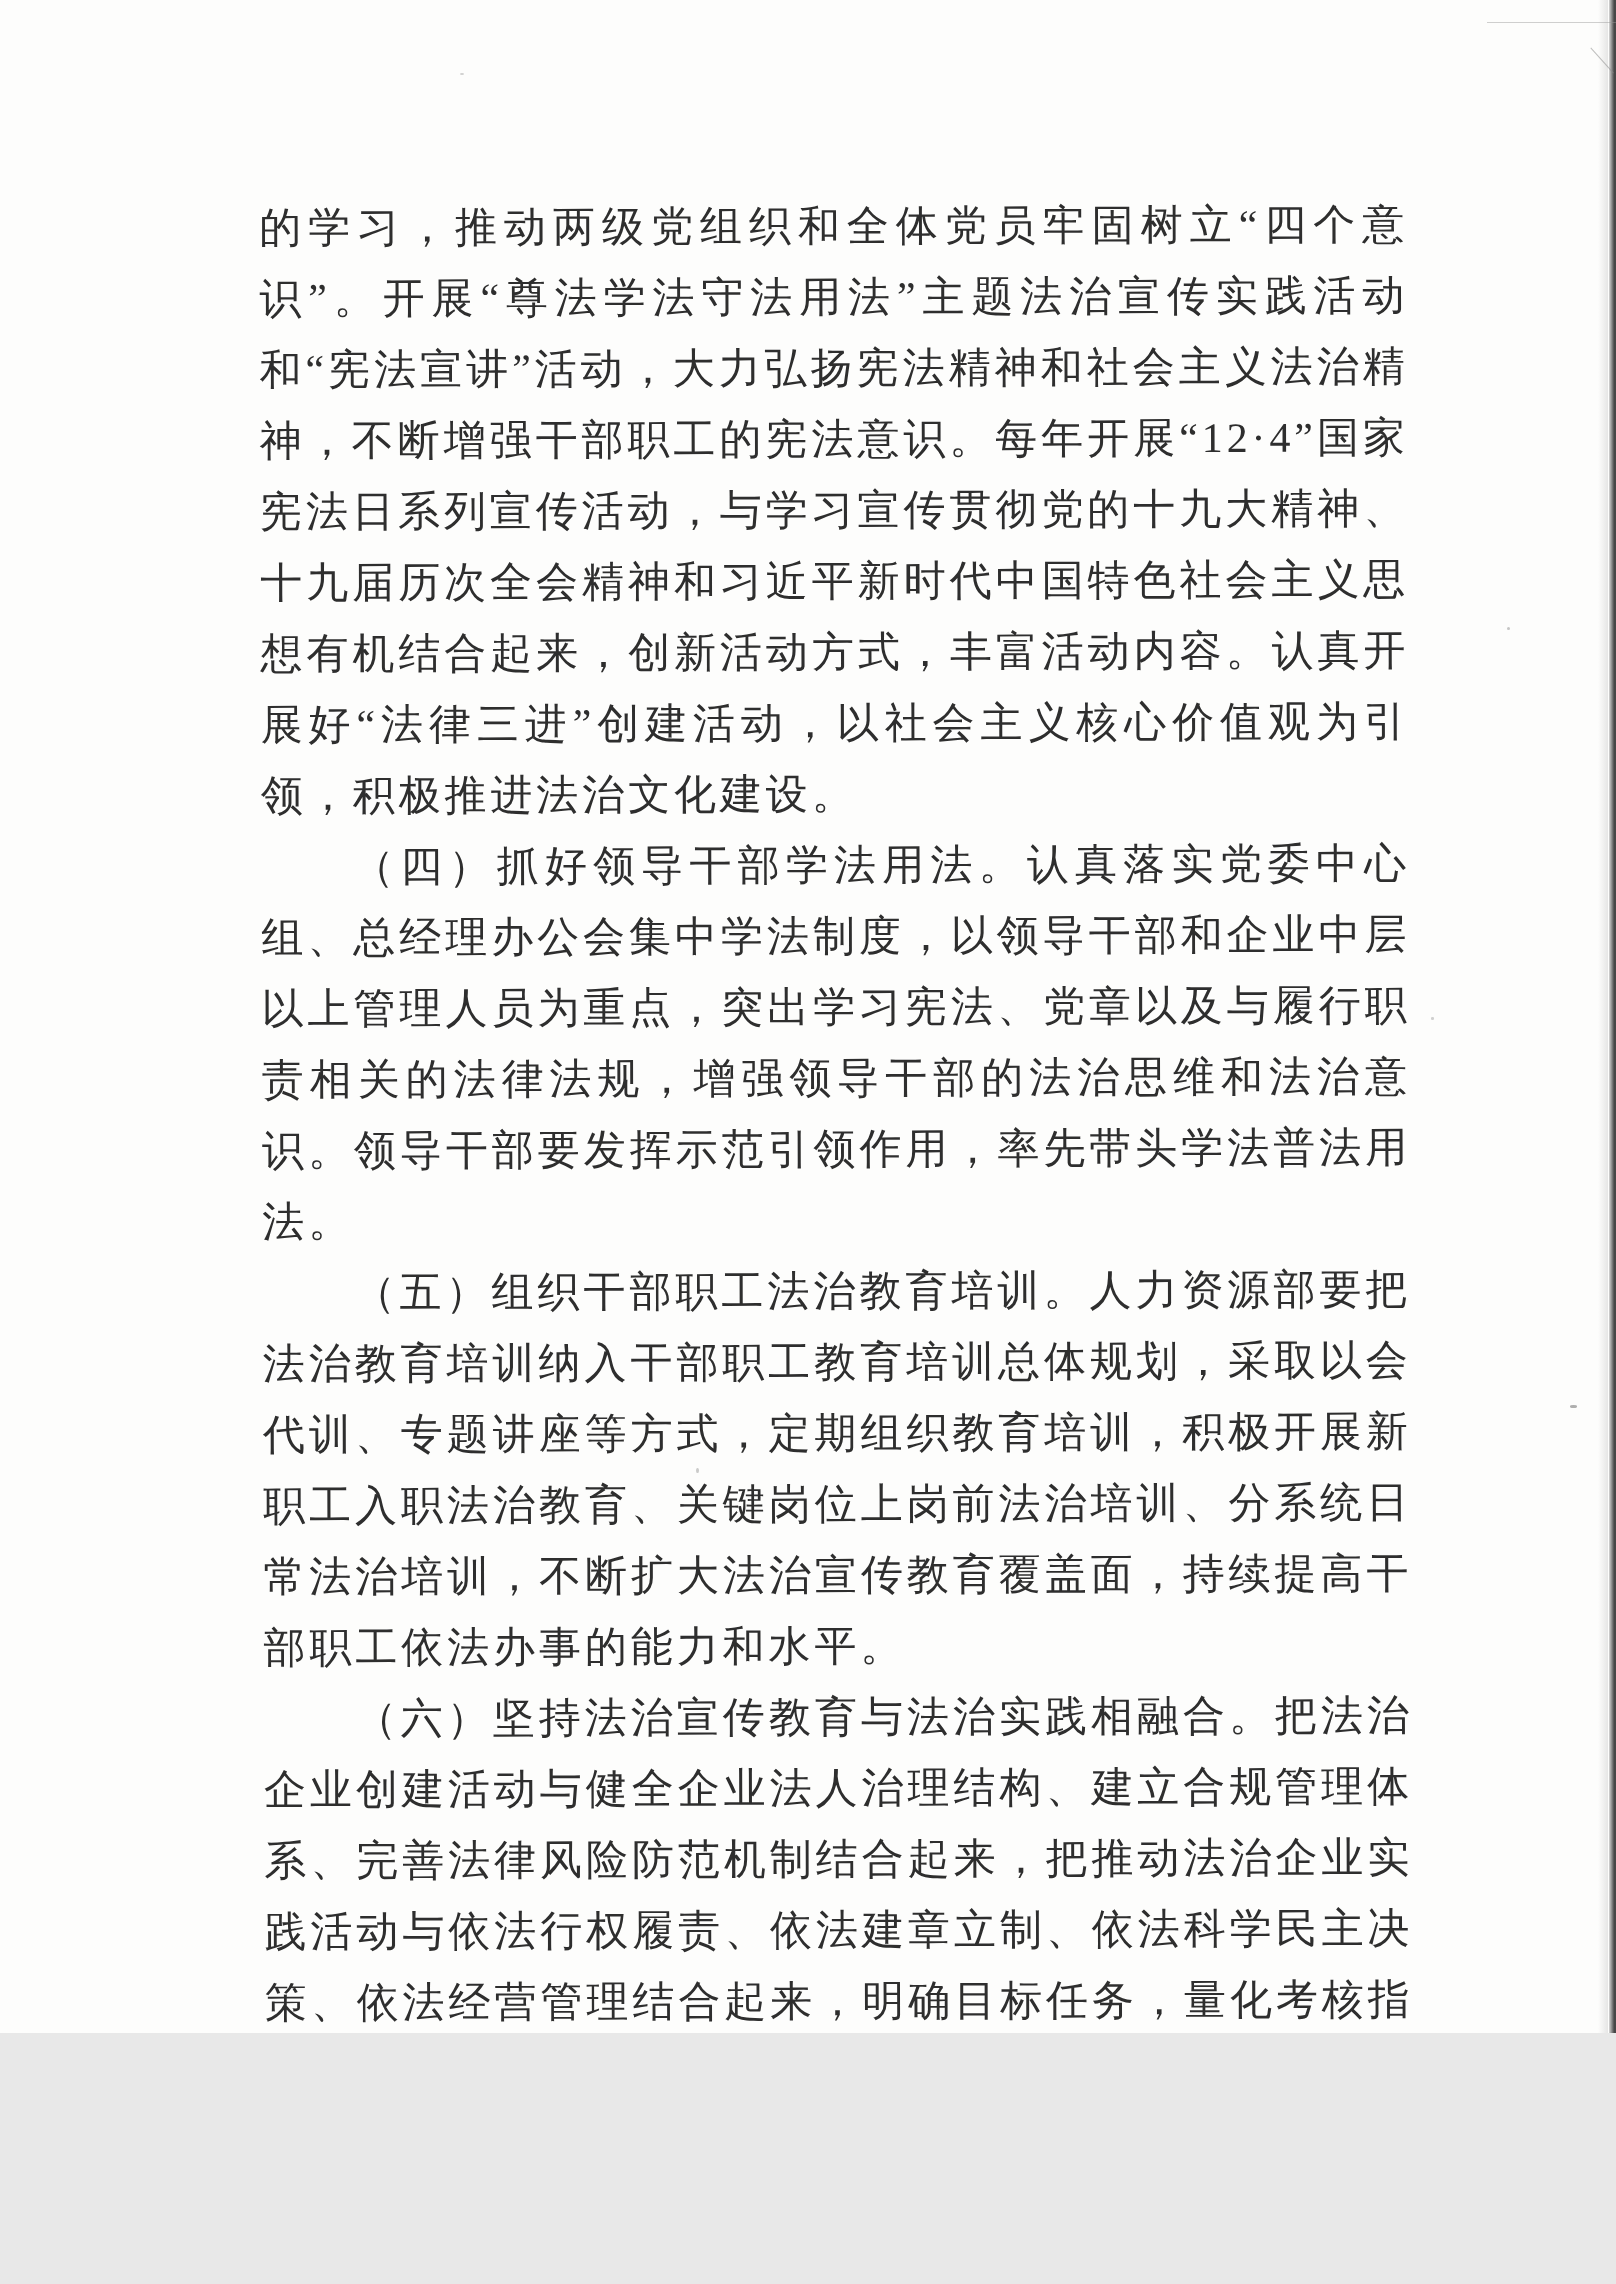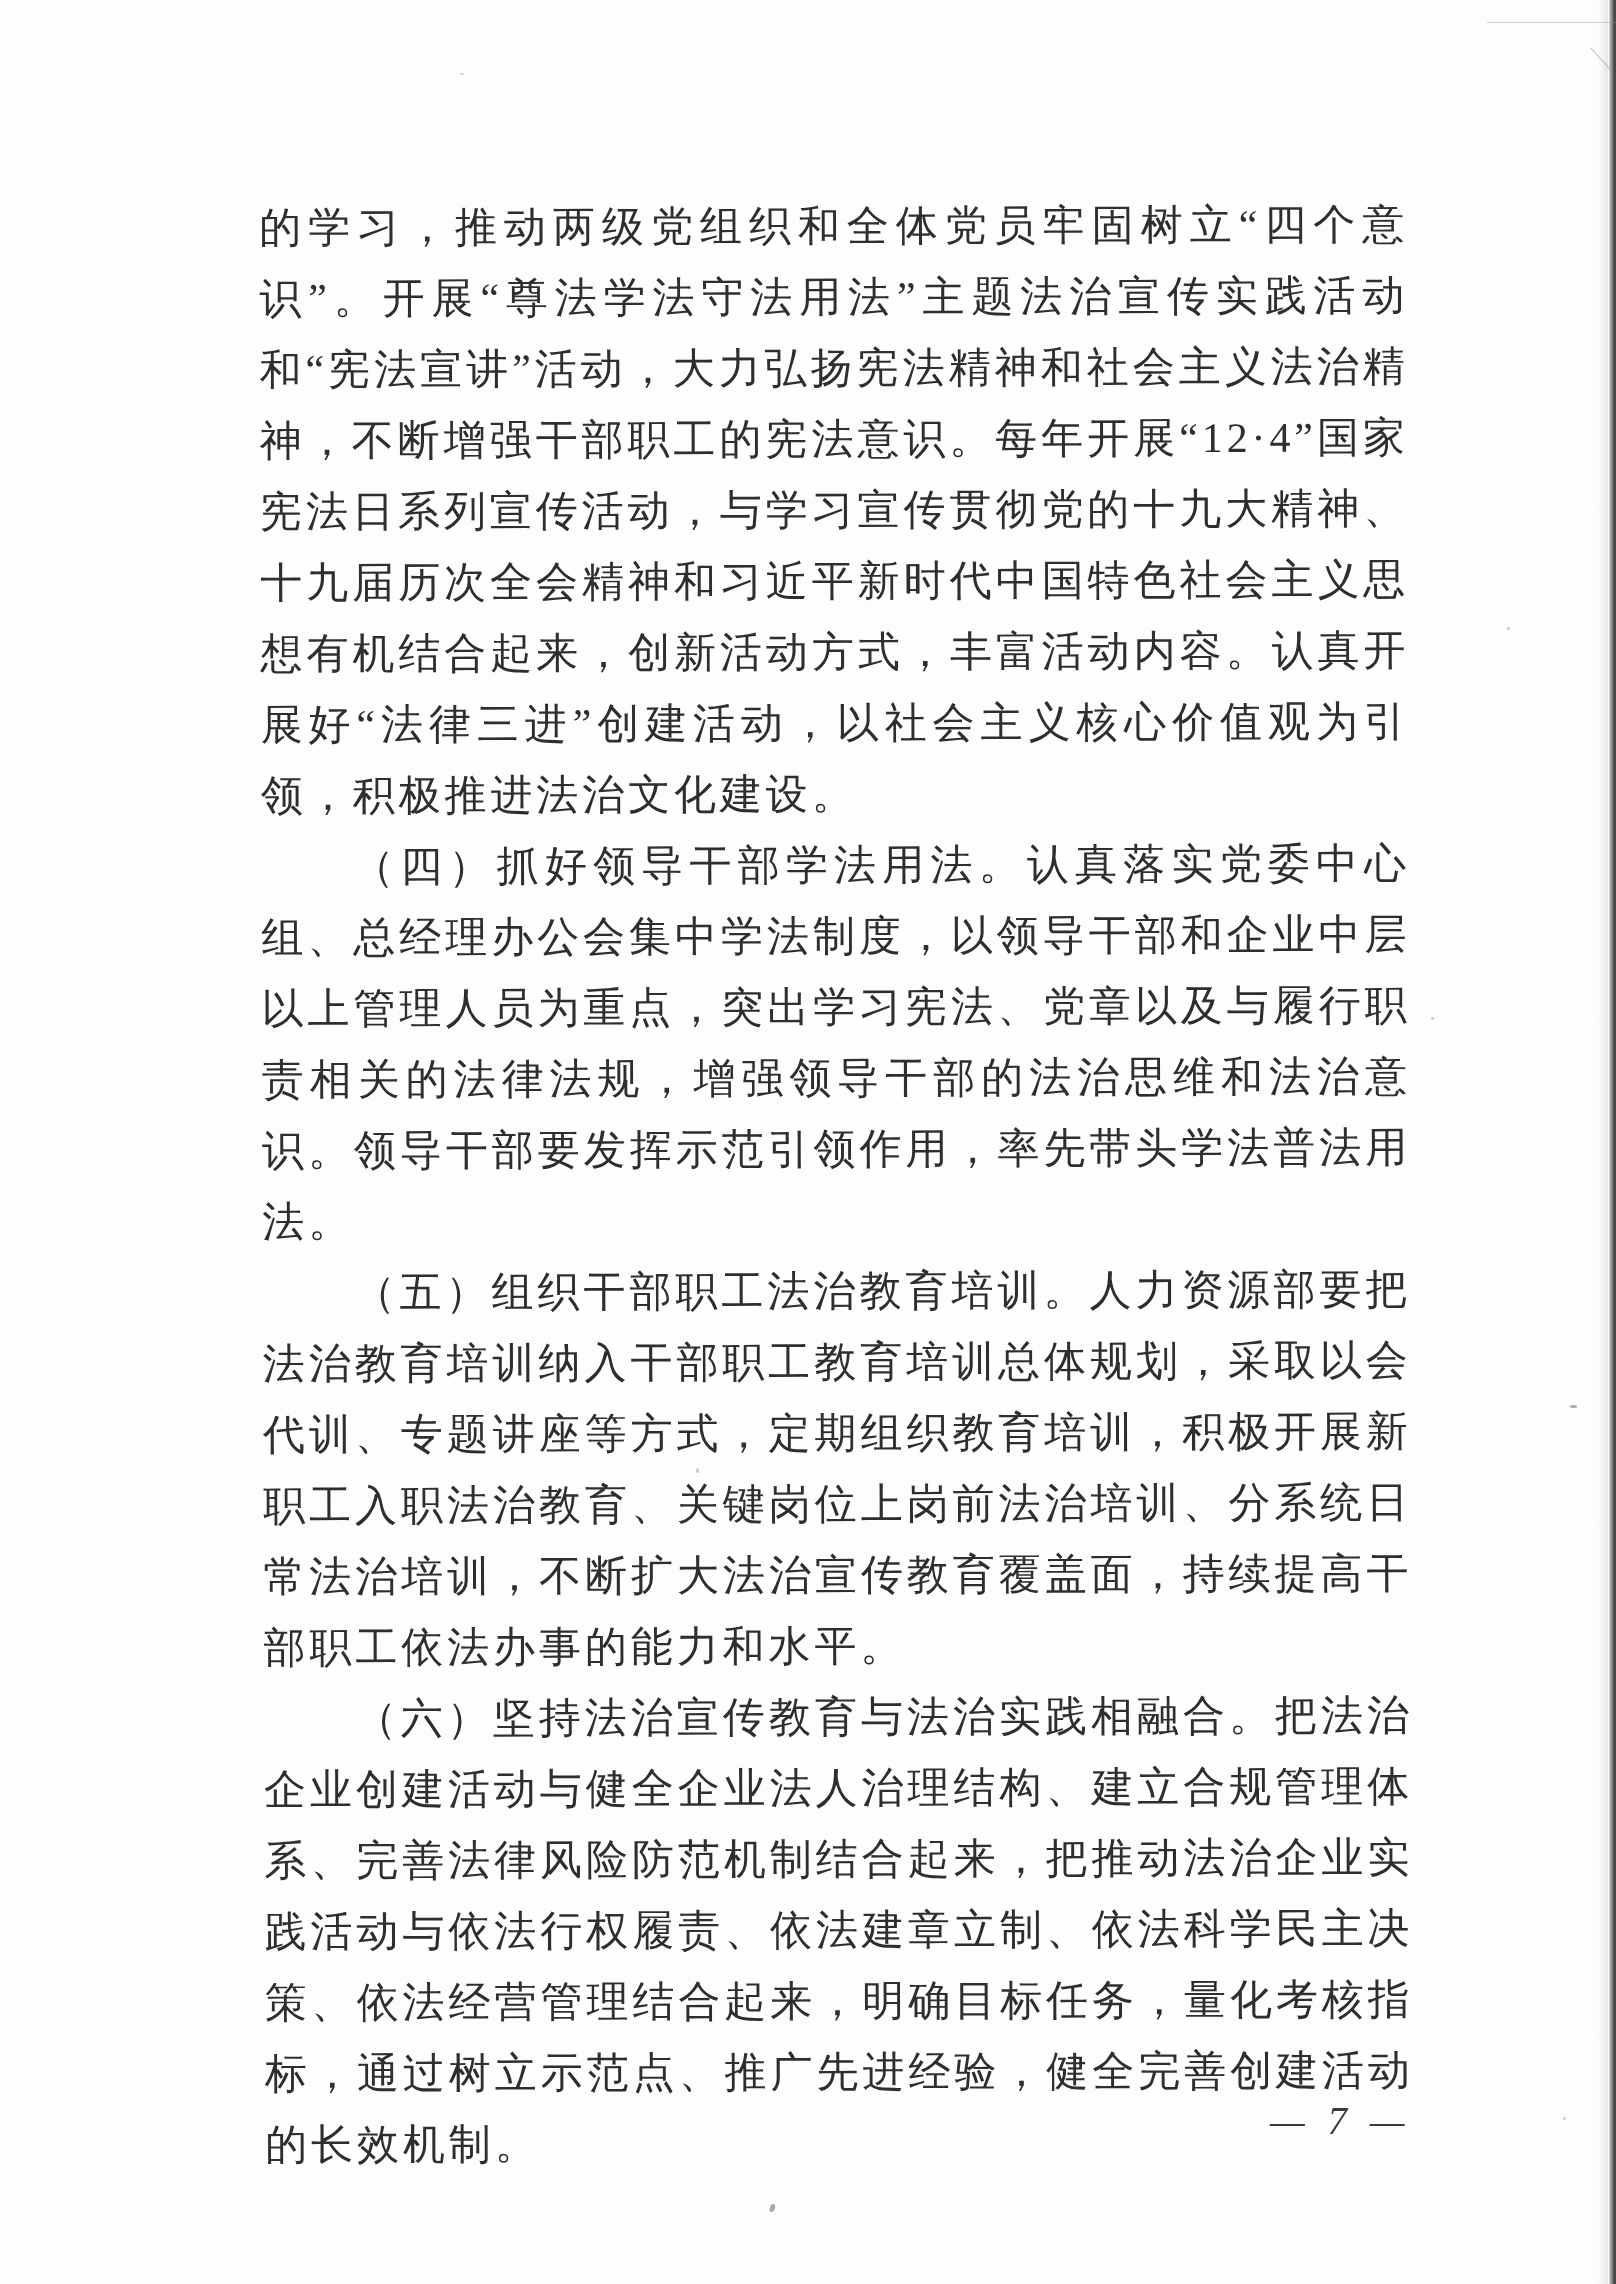--- a/index.html
+++ b/index.html
@@ -3,21 +3,21 @@
 <meta charset="utf-8">
 <style>
   html, body {
     margin: 0;
     padding: 0;
     background: #e8e8e8;
   }
   .page {
     position: relative;
     width: 1617px;
-    height: 2284px;
+    height: 2033px;
     background: #fdfdfc;
     overflow: hidden;
     font-family: "Liberation Serif", serif;
   }
   .text-block {
     position: absolute;
     left: 259px;
     top: 193px;
     width: 1149px;
     transform: rotate(-0.18deg);

